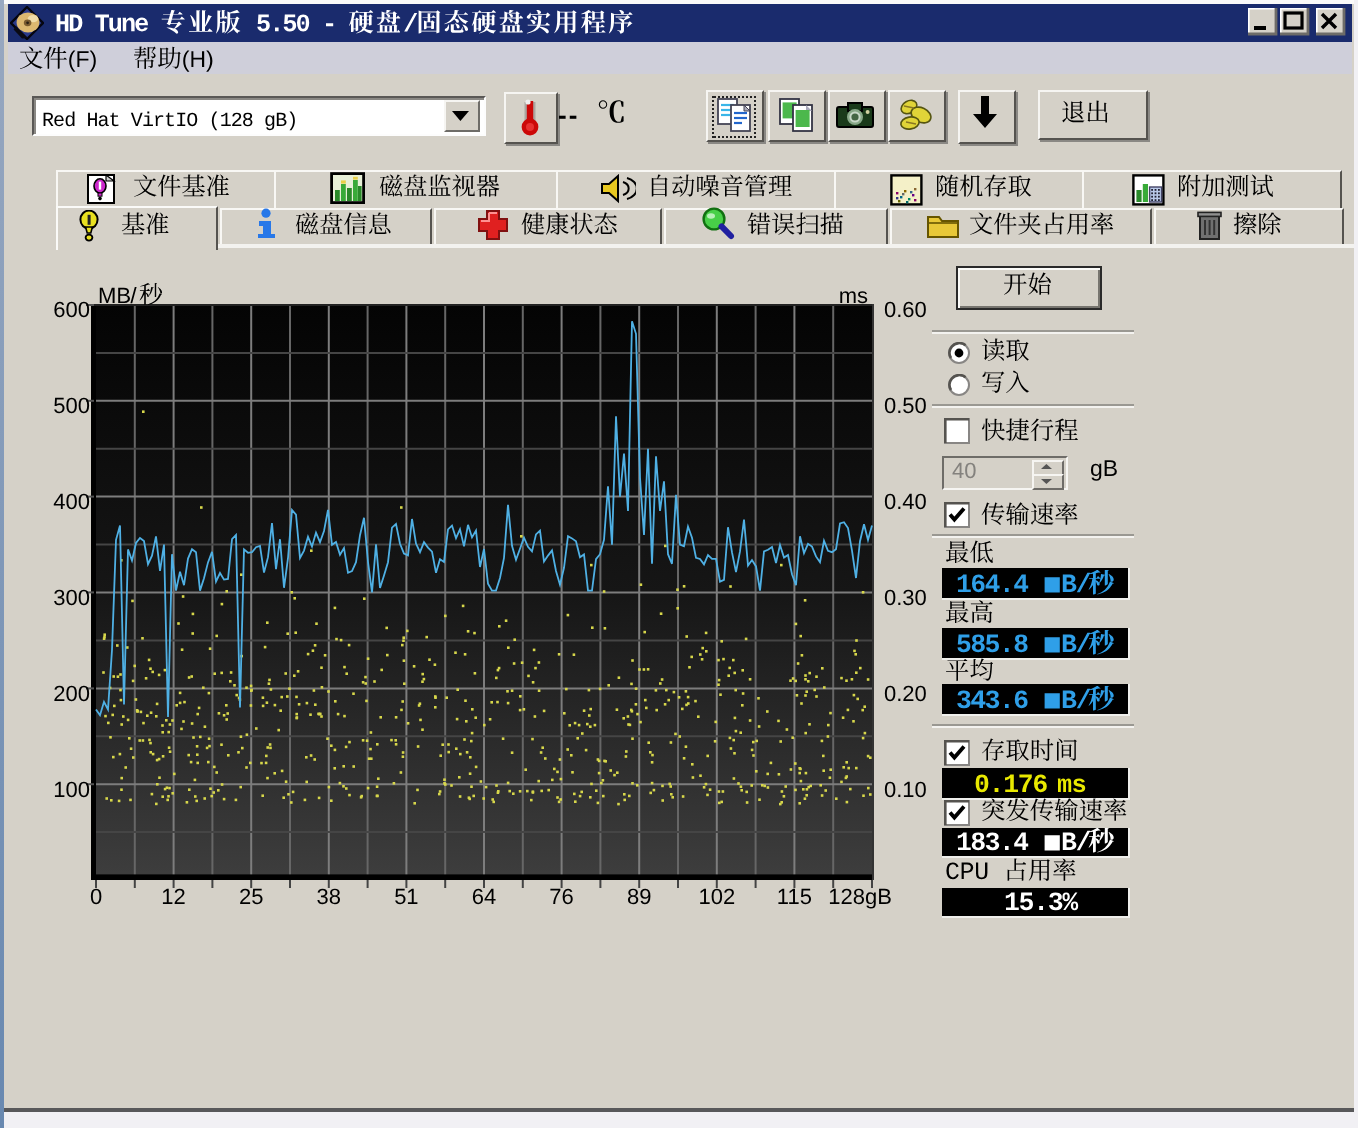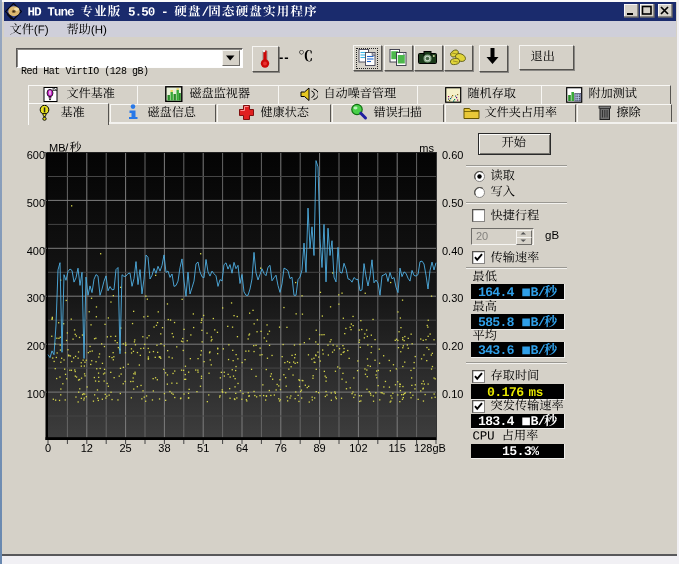--- a/index.html
+++ b/index.html
@@ -39,21 +39,21 @@
     <path d="M3 3 L10 10 M10 3 L3 10" stroke="#000" stroke-width="1.7"></path>
   </svg>
 <div style="position:absolute;left:4px;top:21px;width:672px;height:16px;background:#cfcfda;"></div>
 <svg style="position:absolute;left:9px;top:22.6px" width="41" height="17" viewBox="0 0 41 17">
     <path d="M5.5 0.3 5.3 0.4C6 0.9 6.7 1.8 6.9 2.5C7.8 3.1 8.4 1.2 5.5 0.3ZM9 3.3C8.6 5 7.8 6.5 6.7 7.8C5.4 6.7 4.4 5.2 3.9 3.3ZM11 2.1 10.4 2.9H1.1L1.2 3.3H3.6C4.1 5.4 4.9 7 6.1 8.4C4.9 9.6 3.2 10.6 1 11.3L1.1 11.5C3.4 10.9 5.2 10 6.6 8.8C7.9 10 9.5 10.9 11.4 11.4C11.5 11 11.9 10.8 12.3 10.8L12.3 10.6C10.3 10.2 8.6 9.4 7.2 8.3C8.6 7 9.5 5.3 10.1 3.3H11.8C12 3.3 12.1 3.2 12.2 3.1C11.7 2.7 11 2.1 11 2.1Z M19.9 0.4V3.1H18.1C18.3 2.6 18.5 2.1 18.7 1.5C18.9 1.5 19.1 1.4 19.1 1.3L17.9 0.9C17.5 2.7 16.9 4.5 16.2 5.7L16.3 5.8C16.9 5.2 17.5 4.4 17.9 3.5H19.9V6.4H16.2L16.3 6.8H19.9V11.4H20.1C20.4 11.4 20.8 11.2 20.8 11.1V6.8H24.2C24.4 6.8 24.5 6.7 24.5 6.6C24.1 6.2 23.4 5.7 23.4 5.7L22.9 6.4H20.8V3.5H23.8C24 3.5 24.1 3.4 24.2 3.3C23.8 2.9 23.1 2.4 23.1 2.4L22.5 3.1H20.8V0.9C21.1 0.8 21.2 0.7 21.2 0.5ZM15.8 0.3C15.2 2.6 14.2 4.9 13.1 6.4L13.3 6.5C13.8 6 14.3 5.3 14.8 4.6V11.4H14.9C15.2 11.4 15.6 11.2 15.6 11.2V3.9C15.8 3.9 15.9 3.8 16 3.7L15.4 3.5C15.9 2.7 16.3 1.8 16.6 0.9C16.9 1 17 0.8 17.1 0.7Z M25.6 7.5Q25.6 5.9 26.1 4.6Q26.6 3.3 27.7 2.2H28.7Q27.6 3.3 27.1 4.6Q26.6 6 26.6 7.5Q26.6 9.1 27.1 10.4Q27.6 11.7 28.7 12.9H27.7Q26.6 11.7 26.1 10.4Q25.6 9.1 25.6 7.5Z M30.7 3.5V6.4H35.2V7.3H30.7V10.5H29.7V2.6H35.3V3.5Z M38.9 7.5Q38.9 9.1 38.4 10.4Q37.9 11.7 36.8 12.9H35.8Q36.9 11.7 37.4 10.4Q37.9 9.1 37.9 7.5Q37.9 5.9 37.4 4.6Q36.9 3.3 35.8 2.2H36.8Q37.9 3.3 38.4 4.6Q38.9 5.9 38.9 7.5Z" fill="#000"></path>
   </svg>
 <svg style="position:absolute;left:66px;top:22.6px" width="42" height="17" viewBox="0 0 42 17">
     <path d="M6.2 6.2V7.2H3.6L2.8 6.8V11H2.9C3.2 11 3.5 10.8 3.5 10.7V7.6H6.2V11.5H6.3C6.6 11.5 7 11.3 7 11.2V7.6H9.6V9.8C9.6 10 9.6 10.1 9.4 10.1C9.1 10.1 8.1 10 8.1 10V10.2C8.6 10.2 8.8 10.3 9 10.5C9.1 10.6 9.2 10.8 9.2 11C10.3 10.9 10.4 10.5 10.4 9.9V7.8C10.7 7.7 10.9 7.6 11 7.5L9.9 6.7L9.5 7.2H7V6.6C7.2 6.6 7.3 6.5 7.4 6.3ZM3.8 0.3V1.5H1.2L1.3 1.8H3.8V2.9H1.5L1.6 3.2H3.8V3.4C3.8 3.7 3.7 4 3.7 4.3H1L1.1 4.7H3.6C3.4 5.6 2.7 6.3 1.4 6.9L1.6 7C3.3 6.5 4.1 5.7 4.4 4.7H7C7.2 4.7 7.3 4.6 7.3 4.5C6.9 4.1 6.3 3.6 6.3 3.6L5.7 4.3H4.5C4.5 4 4.6 3.7 4.6 3.4V3.2H6.6C6.7 3.2 6.9 3.1 6.9 3C6.5 2.7 5.9 2.2 5.9 2.2L5.4 2.9H4.6V1.8H7C7.1 1.8 7.2 1.7 7.3 1.6C6.9 1.2 6.3 0.7 6.3 0.7L5.7 1.5H4.6V0.7C4.8 0.7 4.9 0.6 5 0.4ZM7.8 0.8V6.7H7.9C8.3 6.7 8.6 6.5 8.6 6.5V1.1H10.7C10.4 1.8 10 2.6 9.7 3.1C10.6 3.7 11 4.2 11 4.8C11 5.1 10.9 5.2 10.8 5.3C10.7 5.3 10.6 5.3 10.4 5.3C10.2 5.3 9.7 5.3 9.4 5.3V5.5C9.7 5.6 9.9 5.6 10 5.7C10.1 5.8 10.2 6 10.2 6.2C11.3 6.1 11.8 5.7 11.8 4.9C11.8 4.3 11.3 3.6 10 3C10.5 2.6 11.1 1.8 11.5 1.3C11.8 1.3 11.9 1.3 12 1.2L11.2 0.3L10.7 0.8H8.7L7.8 0.4Z M20.2 0.4C20.2 1.5 20.2 2.5 20.2 3.4H18.2L18.3 3.8H20.2C20 6.8 19.4 9.3 16.5 11.2L16.7 11.4C20.1 9.6 20.8 6.9 21 3.8H23.1C23 7.3 22.8 9.8 22.4 10.2C22.2 10.3 22.1 10.4 21.9 10.4C21.6 10.4 20.7 10.3 20.2 10.2L20.2 10.4C20.6 10.5 21.2 10.7 21.3 10.8C21.5 10.9 21.6 11.1 21.6 11.4C22.1 11.4 22.6 11.2 22.9 10.8C23.5 10.2 23.8 7.8 23.9 3.9C24.1 3.8 24.3 3.8 24.4 3.7L23.5 2.9L23 3.4H21C21 2.6 21 1.8 21 0.9C21.3 0.9 21.4 0.7 21.4 0.6ZM14.9 1.6H17.1V3.7H14.9ZM13 9.4 13.5 10.5C13.6 10.5 13.7 10.4 13.7 10.2C16 9.5 17.7 8.9 18.9 8.5L18.9 8.3L17.8 8.5V1.8C18.1 1.7 18.3 1.6 18.3 1.5L17.4 0.8L16.9 1.3H15L14.1 0.9V9.2ZM14.9 4.1H17.1V6.2H14.9ZM14.9 6.6H17.1V8.7L14.9 9.1Z M25.6 7.5Q25.6 5.9 26.1 4.6Q26.6 3.3 27.7 2.2H28.7Q27.6 3.3 27.1 4.6Q26.6 6 26.6 7.5Q26.6 9.1 27.1 10.4Q27.6 11.7 28.7 12.9H27.7Q26.6 11.7 26.1 10.4Q25.6 9.1 25.6 7.5Z M35 10.5V6.8H30.7V10.5H29.7V2.6H30.7V5.9H35V2.6H36.1V10.5Z M40.2 7.5Q40.2 9.1 39.6 10.4Q39.1 11.7 38.1 12.9H37.1Q38.2 11.7 38.6 10.4Q39.1 9.1 39.1 7.5Q39.1 5.9 38.6 4.6Q38.2 3.3 37.1 2.2H38.1Q39.1 3.3 39.6 4.6Q40.2 5.9 40.2 7.5Z" fill="#000"></path>
   </svg>
 <div style="position:absolute;left:16px;top:48px;width:225px;height:18px;background:#fff;border:1px solid;border-color:#5a5856 #fdfdfd #fdfdfd #5a5856;box-shadow:inset 1px 1px 0 #8a8884;"></div>
-<div style="position:absolute;left:21px;top:66px;font-family:'Liberation Mono',monospace;font-size:10px;letter-spacing:-0.45px;color:#000;">Red Hat VirtIO (128 gB)</div>
+<div style="position:absolute;left:21px;top:56px;font-family:'Liberation Mono',monospace;font-size:10px;letter-spacing:-0.45px;color:#000;">Red Hat VirtIO (128 gB)</div>
 <div style="position:absolute;left:222px;top:50px;width:16px;height:14px;background:#d5d1c8;border:1px solid;border-color:#f6f5f2 #6e6c68 #6e6c68 #f6f5f2;"></div>
 <svg style="position:absolute;left:225px;top:55px" width="11" height="6" viewBox="0 0 11 6">
     <polygon points="1,0.5 9.5,0.5 5.2,5.5" fill="#000"></polygon>
   </svg>
 <div style="position:absolute;left:252px;top:46px;width:25px;height:24px;background:#d5d1c8;border:1px solid;border-color:#f6f5f2 #55534f #55534f #f6f5f2;box-shadow:1px 1px 0 #8a8884;"></div>
 <svg style="position:absolute;left:258px;top:47px" width="14" height="22" viewBox="0 0 14 22">
     <line x1="7" y1="4" x2="7" y2="14" stroke="#aaa6a0" stroke-width="5.5"></line>
     <line x1="7" y1="3.5" x2="7" y2="14" stroke="#cc0808" stroke-width="3.2"></line>
     <circle cx="7" cy="16.5" r="4.2" fill="#cc0808"></circle>
     <circle cx="7" cy="16.5" r="2" fill="#e83030"></circle>
@@ -1054,21 +1054,21 @@
   </svg>
 <div style="position:absolute;left:466px;top:202px;width:101px;height:1px;background:#9a9892;box-shadow:0 1px 0 #f3f2ef;"></div>
 <svg style="position:absolute;left:472px;top:209px" width="13.5" height="13.5" viewBox="0 0 13.5 13.5">
     <rect x="0.5" y="0.5" width="12" height="12" fill="#fff" stroke="#888684"></rect>
     <path d="M0.5 12.5 L0.5 0.5 L12.5 0.5" fill="none" stroke="#55534f" stroke-width="1.6"></path>
   </svg>
 <svg style="position:absolute;left:490px;top:208.8px" width="50" height="17" viewBox="0 0 50 17">
     <path d="M2.8 0.3V11.4H3C3.3 11.4 3.6 11.3 3.6 11.2V0.7C3.9 0.7 4 0.6 4 0.4ZM1.9 2.7C1.9 3.5 1.6 4.5 1.2 4.9C1 5.1 0.9 5.4 1.1 5.6C1.3 5.8 1.7 5.7 1.9 5.4C2.2 4.9 2.4 3.9 2.1 2.7ZM4 2.4 3.8 2.4C4.1 2.9 4.4 3.7 4.4 4.4C5.1 5 5.8 3.6 4 2.4ZM10 3.1V6H8C8.1 5.2 8.1 4.2 8.1 3.1ZM7.3 0.4 7.3 2.7H5.1L5.2 3.1H7.3C7.3 4.2 7.3 5.2 7.2 6H4.1L4.2 6.4H7.1C6.8 8.5 6 9.9 3.8 11L3.9 11.2C6.6 10.1 7.6 8.6 7.9 6.4H8C8.3 8.2 9.1 10.1 11.6 11.2C11.7 10.7 12 10.6 12.4 10.5L12.4 10.4C9.6 9.5 8.6 8 8.2 6.4H12.1C12.2 6.4 12.3 6.3 12.4 6.2C12.1 5.8 11.5 5.3 11.5 5.3L11 6H10.7V3.2C11 3.2 11.2 3.1 11.2 3L10.3 2.2L9.8 2.7H8.1L8.1 0.9C8.4 0.8 8.5 0.7 8.5 0.5Z M17.7 7.1C17.5 8.9 16.8 10.4 15.8 11.3L16 11.5C16.9 10.9 17.6 10.1 18 8.9C18.8 10.7 19.9 11.1 21.9 11.1C22.5 11.1 23.6 11.1 24.1 11.1C24.1 10.8 24.3 10.5 24.5 10.4V10.3C23.9 10.3 22.6 10.3 22 10.3C21.5 10.3 21 10.3 20.6 10.2V8.4H23.3C23.5 8.4 23.6 8.3 23.6 8.2C23.2 7.8 22.6 7.4 22.6 7.4L22 8H20.6V6.5H22.4V7H22.5C22.8 7 23.1 6.8 23.1 6.7V4.9H24.3C24.4 4.9 24.5 4.8 24.6 4.7C24.3 4.4 23.7 3.9 23.7 3.9L23.3 4.5H23.1V3.5C23.3 3.4 23.5 3.3 23.6 3.3L22.7 2.6L22.3 3H20.6V2H24C24.1 2 24.3 1.9 24.3 1.8C23.9 1.4 23.3 0.9 23.3 0.9L22.7 1.6H20.6V0.8C20.9 0.7 21 0.6 21 0.4L19.8 0.3V1.6H16.8L16.9 2H19.8V3H17.4L17.5 3.4H19.8V4.5H16.6L16.7 4.9H19.8V6.2H17.3L17.4 6.5H19.8V10.1C19.1 9.8 18.6 9.4 18.2 8.6C18.3 8.3 18.3 8 18.4 7.6C18.7 7.6 18.8 7.5 18.9 7.3ZM20.6 4.9H22.4V6.2H20.6ZM20.6 4.5V3.4H22.4V4.5ZM13 6.6 13.4 7.6C13.6 7.6 13.7 7.5 13.7 7.3L14.9 6.7V10.2C14.9 10.4 14.8 10.4 14.6 10.4C14.4 10.4 13.4 10.4 13.4 10.4V10.6C13.8 10.6 14.1 10.7 14.3 10.8C14.4 11 14.5 11.2 14.5 11.4C15.6 11.3 15.7 10.9 15.7 10.3V6.3L17.1 5.5L17 5.4L15.7 5.8V3.4H17C17.2 3.4 17.3 3.4 17.3 3.2C17 2.9 16.4 2.4 16.4 2.4L15.9 3.1H15.7V0.7C16 0.7 16.1 0.6 16.1 0.4L14.9 0.3V3.1H13.2L13.3 3.4H14.9V6.1C14.1 6.3 13.4 6.6 13 6.6Z M28.4 0.3C27.8 1.3 26.6 2.8 25.5 3.7L25.6 3.8C27 3.1 28.3 1.9 29.1 1C29.3 1.1 29.5 1 29.5 0.9ZM30.2 1.4 30.3 1.8H35.9C36 1.8 36.1 1.7 36.2 1.6C35.8 1.2 35.1 0.7 35.1 0.7L34.6 1.4ZM28.5 2.8C27.9 4.1 26.6 6 25.3 7.1L25.4 7.3C26.1 6.8 26.7 6.3 27.3 5.7V11.5H27.5C27.8 11.5 28.1 11.3 28.1 11.2V5.3C28.3 5.2 28.5 5.1 28.5 5L28.1 4.9C28.5 4.4 28.9 4 29.2 3.6C29.5 3.6 29.6 3.6 29.7 3.5ZM29.5 4.2 29.6 4.6H33.6V10.1C33.6 10.3 33.5 10.4 33.2 10.4C32.9 10.4 31.2 10.3 31.2 10.3V10.5C31.9 10.6 32.3 10.7 32.5 10.8C32.8 10.9 32.9 11.1 32.9 11.4C34.2 11.3 34.4 10.8 34.4 10.2V4.6H36.4C36.6 4.6 36.7 4.5 36.7 4.4C36.3 4 35.7 3.5 35.7 3.5L35.1 4.2Z M41.3 10.6 41.4 11H48.7C48.9 11 49 10.9 49 10.8C48.6 10.4 48 9.9 48 9.9L47.4 10.6H45.6V8.5H48.1C48.3 8.5 48.4 8.5 48.5 8.3C48.1 8 47.5 7.5 47.5 7.5L46.9 8.2H45.6V6.3H48.3C48.5 6.3 48.6 6.2 48.7 6.1C48.3 5.7 47.6 5.2 47.6 5.2L47.1 5.9H42.1L42.2 6.3H44.8V8.2H42.2L42.2 8.5H44.8V10.6ZM42.6 1.1V5H42.7C43.1 5 43.4 4.8 43.4 4.8V4.4H47.1V4.9H47.2C47.4 4.9 47.8 4.7 47.8 4.6V1.6C48.1 1.5 48.3 1.4 48.3 1.3L47.4 0.6L47 1.1H43.4L42.6 0.7ZM43.4 4V1.5H47.1V4ZM41.2 0.3C40.4 0.8 38.9 1.5 37.6 1.9L37.6 2.1C38.3 2 39 1.9 39.6 1.7V3.8H37.6L37.7 4.2H39.5C39.1 5.8 38.4 7.5 37.5 8.8L37.6 9C38.5 8.2 39.1 7.3 39.6 6.2V11.4H39.7C40.1 11.4 40.4 11.2 40.4 11.2V5.2C40.8 5.7 41.2 6.3 41.3 6.8C42.1 7.4 42.7 5.8 40.4 4.9V4.2H42C42.2 4.2 42.3 4.1 42.3 4C42 3.6 41.4 3.2 41.4 3.2L40.8 3.8H40.4V1.5C40.8 1.4 41.2 1.3 41.6 1.1C41.9 1.2 42.1 1.2 42.2 1.1Z" fill="#000"></path>
   </svg>
 <div style="position:absolute;left:471px;top:228px;width:61px;height:15px;background:#d5d1c8;border:1px solid;border-color:#6e6c68 #f6f5f2 #f6f5f2 #6e6c68;"></div>
-<div style="position:absolute;left:476px;top:230px;font-size:11px;color:#84827e;font-family:'Liberation Sans',sans-serif;">20</div>
+<div style="position:absolute;left:476px;top:230px;font-size:11px;color:#84827e;font-family:'Liberation Sans',sans-serif;">40</div>
 <div style="position:absolute;left:516px;top:229.5px;width:14px;height:6.5px;background:#d5d1c8;border:1px solid;border-color:#f6f5f2 #6e6c68 #6e6c68 #f6f5f2;"></div>
 <div style="position:absolute;left:516px;top:236.5px;width:14px;height:6.5px;background:#d5d1c8;border:1px solid;border-color:#f6f5f2 #6e6c68 #6e6c68 #f6f5f2;"></div>
 <svg style="position:absolute;left:520px;top:232px" width="7" height="3" viewBox="0 0 7 3">
     <polygon points="0.5,2.5 6,2.5 3.2,0" fill="#555"></polygon>
   </svg>
 <svg style="position:absolute;left:520px;top:239px" width="7" height="3" viewBox="0 0 7 3">
     <polygon points="0.5,0.5 6,0.5 3.2,3" fill="#555"></polygon>
   </svg>
 <div style="position:absolute;left:545px;top:229px;font-size:11.5px;font-family:'Liberation Sans',sans-serif;text-align:right;">gB</div>
 <svg style="position:absolute;left:472px;top:251px" width="13.5" height="13.5" viewBox="0 0 13.5 13.5">

